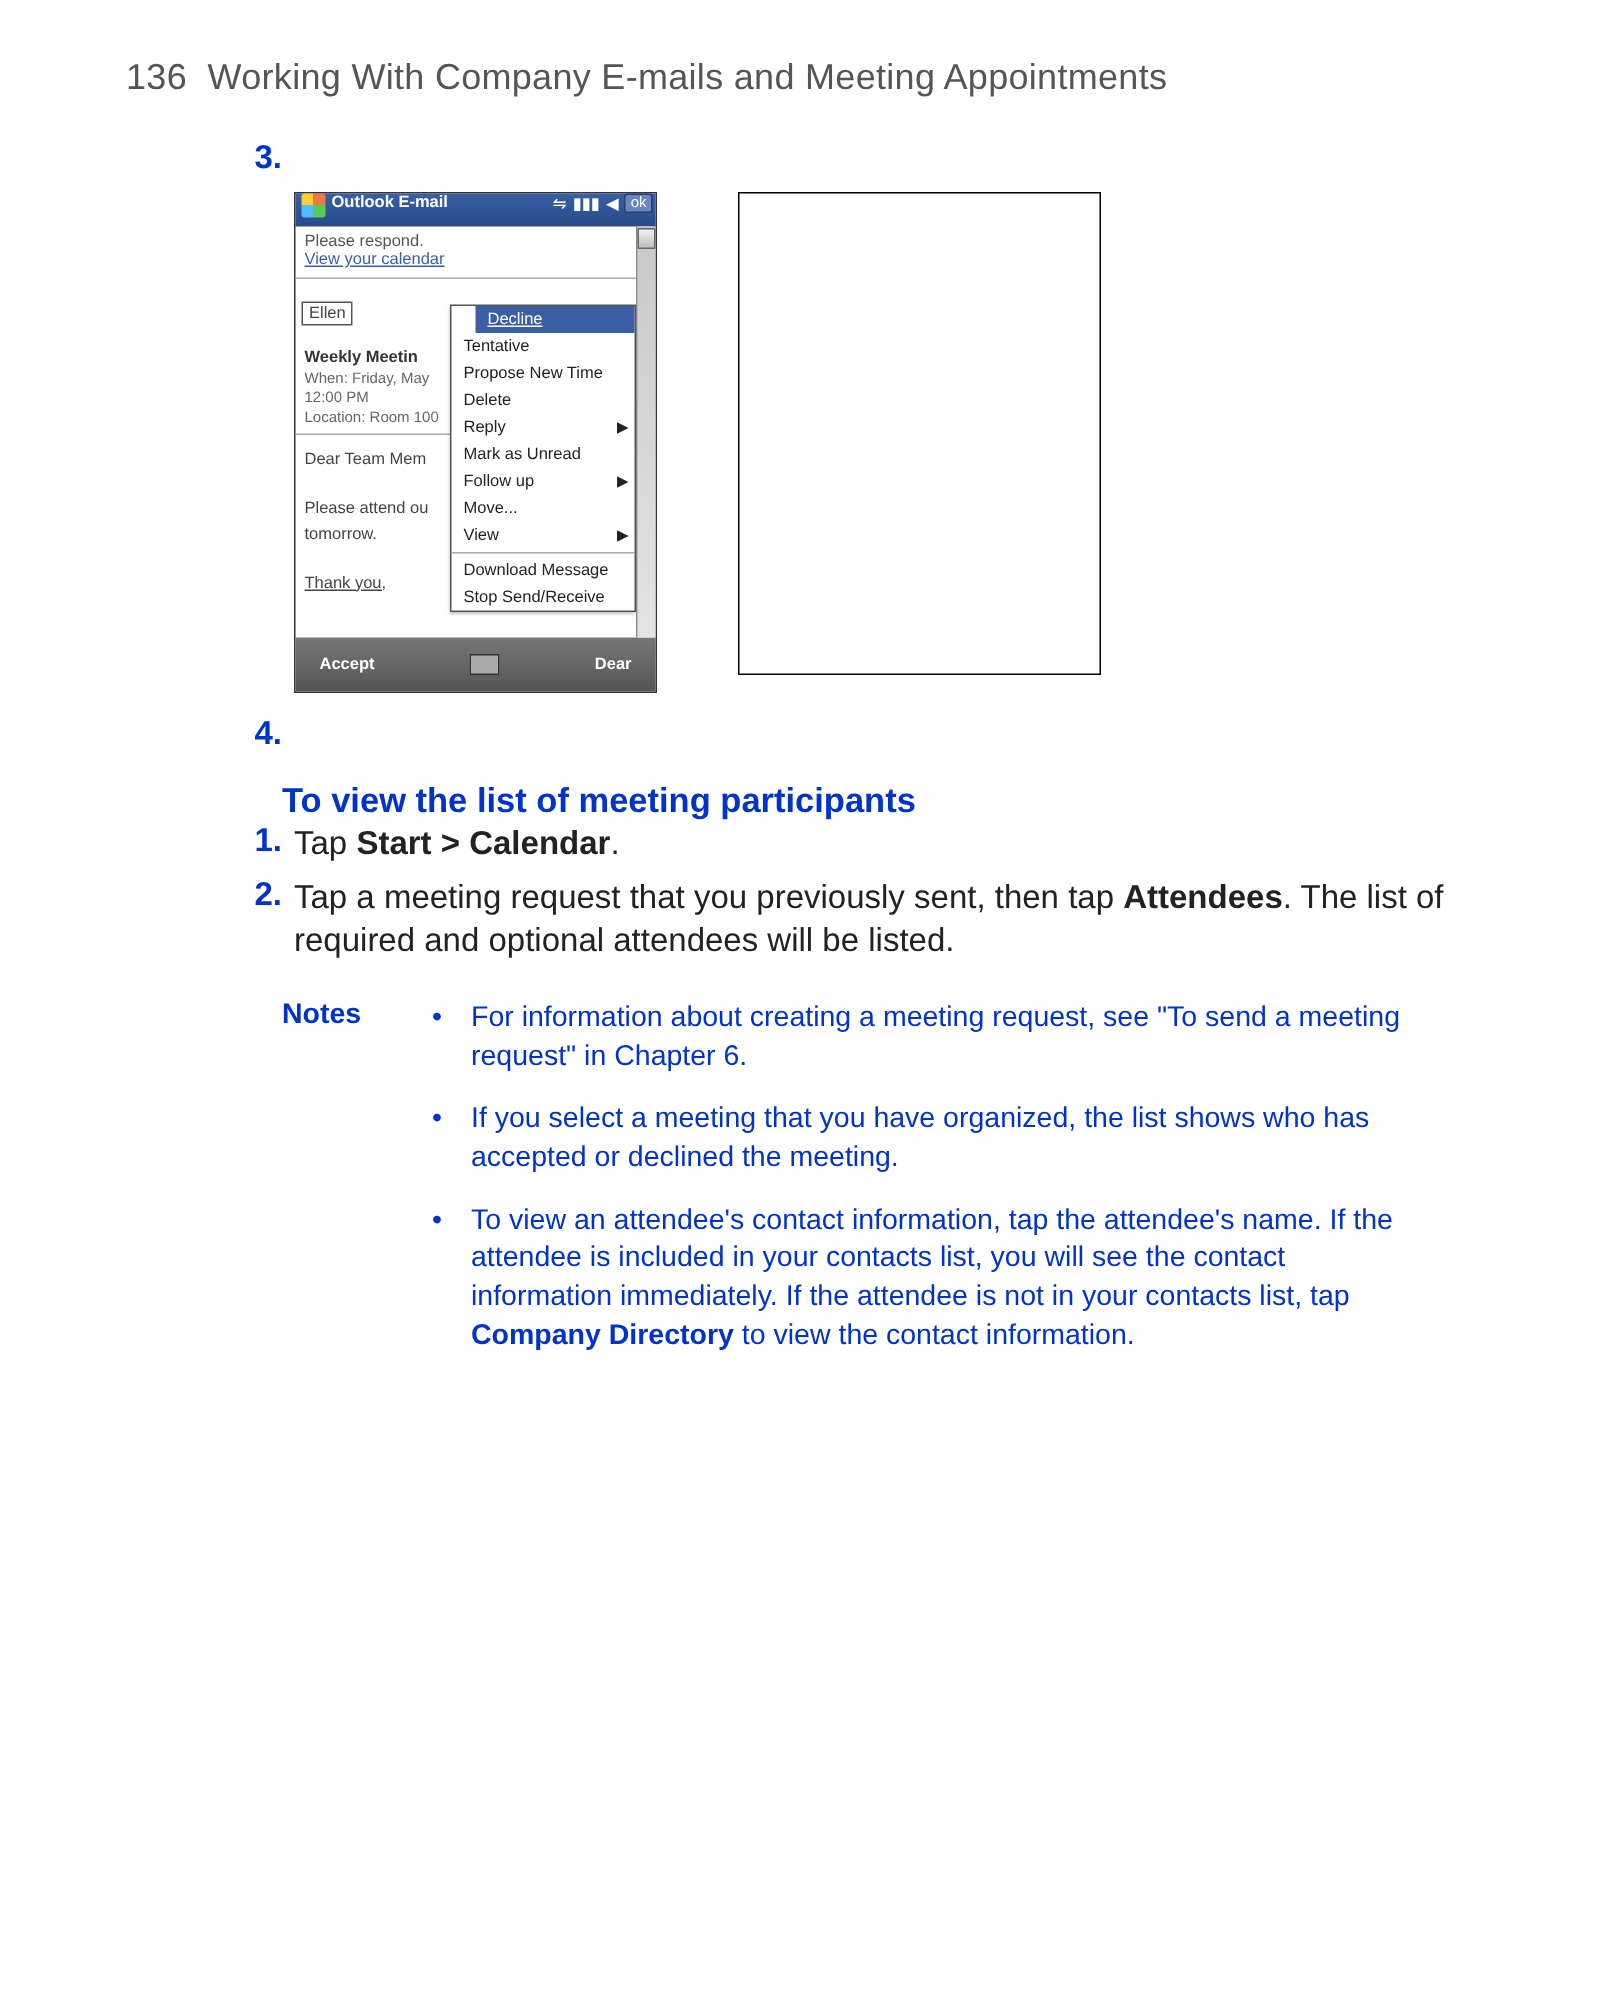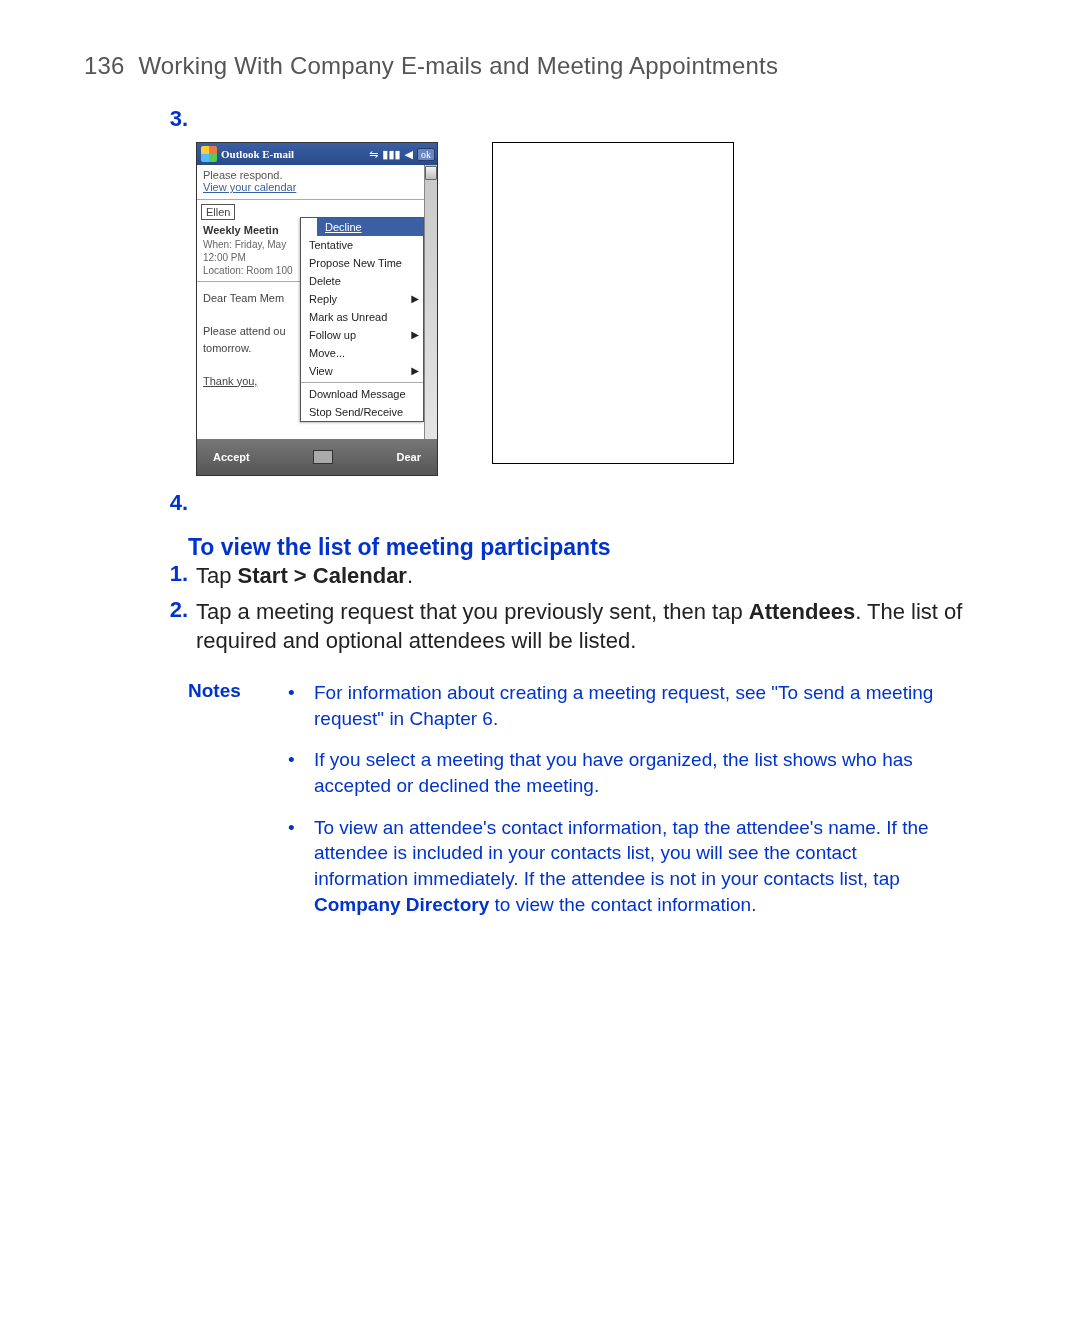--- a/index.html
+++ b/index.html
@@ -1,40 +1,40 @@
 <!DOCTYPE html>
 <html><head>
 <meta charset="utf-8">
 <style>
   html,body{margin:0;padding:0;background:#fff;}
   body{width:1080px;min-height:1327px;font-family:"Segoe UI",Arial,Helvetica,sans-serif;color:#222;}
-  .page{padding:52px 84px 0 84px;}
+  .page{padding:38px 84px 0 84px;}
   .hdr{font-size:24px;color:#555;margin:0 0 26px 0;letter-spacing:.2px;}
   .list-row{display:flex;margin-bottom:6px;}
   .gut{width:104px;flex:0 0 104px;text-align:right;padding-right:8px;color:#0033cc;font-weight:700;font-size:22px;}
   .body-txt{flex:1;font-size:22px;line-height:1.35;color:#222;}
   .body-txt b{font-weight:700;}
   .blue-h{font-size:23px;font-weight:700;color:#0033cc;margin:18px 0 0 104px;}
   .scr-row{display:flex;gap:54px;margin:10px 0 14px 112px;}
   .placeholder{width:240px;height:320px;border:1px solid #000;}
   
   .dev{width:240px;border:1px solid #333;background:#fff;font-family:Tahoma,Arial,sans-serif;}
-  .topbar{height:22px;background:linear-gradient(#3a5fa3,#284a88);display:flex;align-items:center;color:#fff;font-size:11px;font-family:Liberation Serif, serif;}
+  .topbar{height:22px;background:linear-gradient(#3a5fa3,#284a88);display:flex;align-items:flex-start;color:#fff;font-size:11px;}
   .win-icon{width:16px;height:16px;margin:0 4px;border-radius:2px;background:conic-gradient(#e74 0 25%,#5c5 0 50%,#5bf 0 75%,#fc3 0);} 
   .topbar .ttl{font-weight:700;flex:1;}
   .sig{display:flex;gap:4px;align-items:center;margin-right:2px;font-size:11px;}
   .sig .okbtn{background:#6886c0;border:1px solid #2a3d66;border-radius:2px;padding:0 3px;font-size:10px;}
   .sbar{width:12px;background:linear-gradient(#c8c8c8,#e4e4e4);border-left:1px solid #888;}
   .sbar .thumb{width:10px;height:12px;margin:1px auto;background:linear-gradient(#f3f3f3,#bcbcbc);border:1px solid #666;border-radius:1px;}
   .midwrap{display:flex;height:274px;}
   .midL{flex:1;position:relative;}
   .notif{padding:4px 6px;font-size:11px;color:#555;}
   .notif .lnk{color:#3a5fa3;text-decoration:underline;}
   .sep{height:1px;background:#aaa;margin:2px 0;}
-  .namebox{display:inline-block;border:1px solid #555;padding:1px 4px;font-size:11px;margin:2px 4px;color:#444;}
+  .namebox{display:inline-block;border:1px solid #555;padding:1px 4px;font-size:11px;margin:13px 4px;color:#444;}
   .subj{font-size:11px;font-weight:700;padding:2px 6px;color:#333;}
   .meta{font-size:10px;color:#666;padding:0 6px;line-height:1.3;}
   .msg{font-size:11px;color:#444;padding:6px;line-height:1.5;}
   .menu{position:absolute;right:0;top:52px;width:122px;background:#fff;border:1px solid #555;font-size:11px;box-shadow:-1px 1px 2px rgba(0,0,0,.25);}
   .menu .mi{padding:3px 8px;position:relative;color:#222;}
   .menu .mi.sel{background:#3a5fa3;color:#fff;margin-left:16px;}
   .menu .mi .arr{position:absolute;right:4px;top:3px;font-size:10px;}
   .menu hr{border:none;border-top:1px solid #aaa;margin:2px 0;}
   .botbar{height:36px;background:linear-gradient(#777,#555);display:flex;align-items:center;justify-content:space-between;color:#fff;font-size:11px;font-weight:700;padding:0 16px;}
   .kbd{width:18px;height:12px;background:#aaa;border:1px solid #333;}

